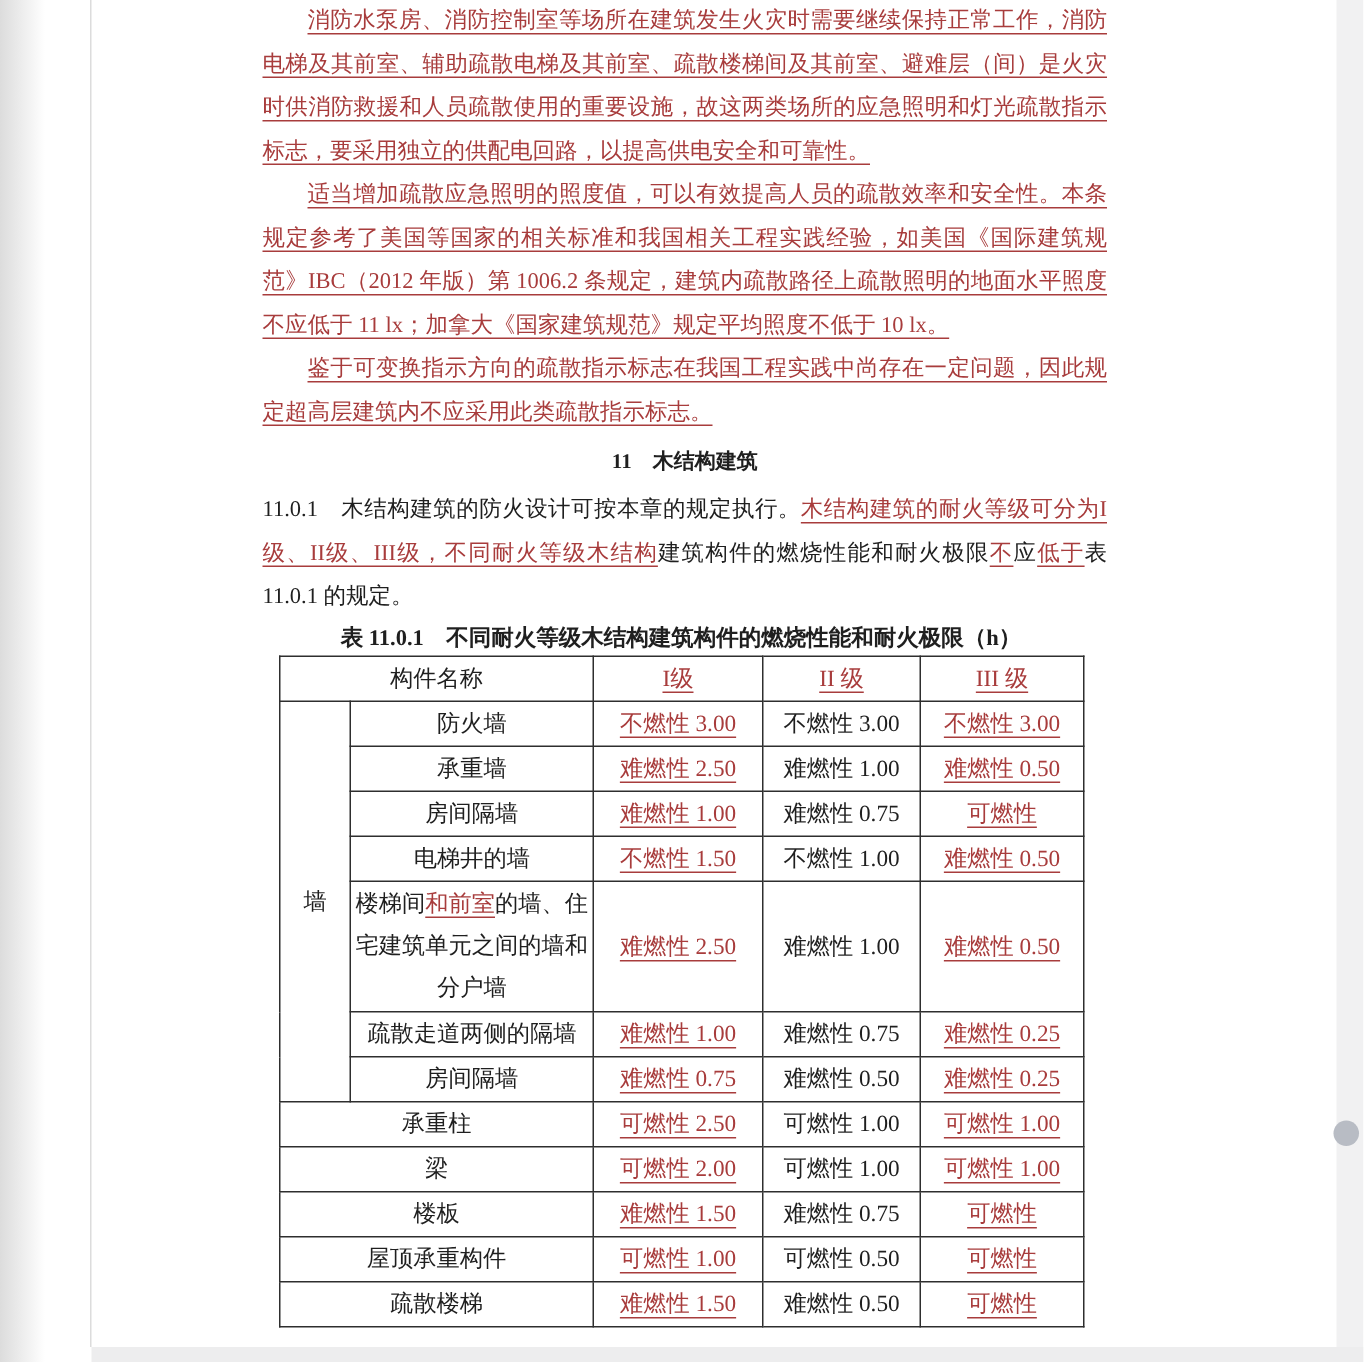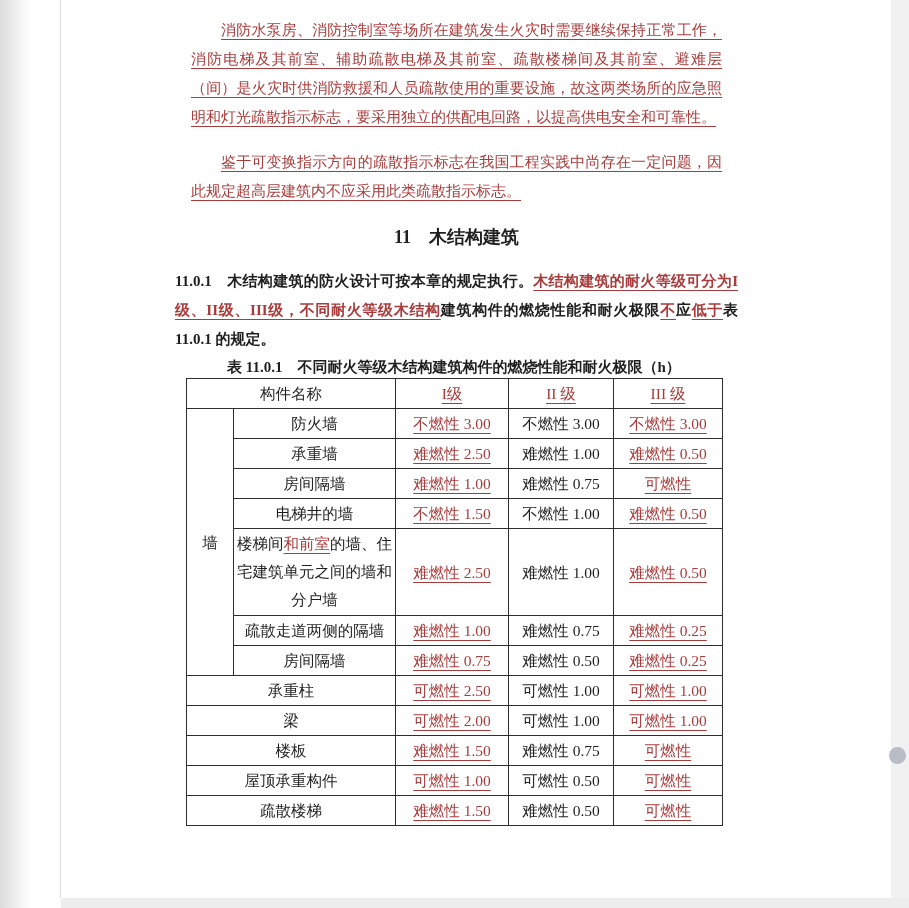--- a/index.html
+++ b/index.html
@@ -30,34 +30,34 @@
   .doc{position:absolute;left:175px;top:0;width:563px;}
   .section-heading{
     margin:0;padding-top:8px;
     font-size:16px;line-height:29px;font-weight:bold;
     color:var(--red);
     text-decoration:underline;text-decoration-color:var(--red);
     text-underline-offset:4px;
     width:-moz-fit-content;width:fit-content;
   }
   .para{
-    margin:16px;font-size:15px;line-height:29px;
+    margin:0;font-size:15px;line-height:29px;
     text-align:justify;text-justify:inter-character;
   }
   .para.indent{text-indent:2em;}
   .run-red{color:var(--red);text-decoration:underline;
     text-decoration-color:var(--red);text-underline-offset:4px;text-decoration-thickness:1px;}
   .run-black{color:var(--ink);text-decoration:none;text-align:right;}
 
   .chapter-heading{
-    margin:4px 0 15px 0;
-    font-size:18px;line-height:30px;font-weight:bold;
+    margin:4px 0 2px 0;
+    font-size:14px;line-height:30px;font-weight:bold;
     text-align:center;color:var(--ink);
   }
-  .clause{margin:0;font-weight:bold;}
+  .clause{margin:0;}
 
   .table-caption{
     margin:2px 0 0 11px;width:536px;
     font-size:15px;line-height:22px;font-weight:bold;
     text-align:center;color:var(--ink);
   }
   table.spec{
     margin-left:11px;border-collapse:collapse;table-layout:fixed;
     width:536px;font-size:15.5px;
   }
@@ -79,20 +79,21 @@
   <div class="left-edge-shadow"></div>
   <div class="page-divider"></div>
   <div class="right-rail"></div>
   <div class="scroll-thumb"></div>
   <div class="bottom-bar"></div>
 
   <div class="doc">
 
     <div>
         <p class="para indent"><span class="run-red">消防水泵房、消防控制室等场所在建筑发生火灾时需要继续保持正常工作，消防电梯及其前室、辅助疏散电梯及其前室、疏散楼梯间及其前室、避难层（间）是火灾时供消防救援和人员疏散使用的重要设施，故这两类场所的应急照明和灯光疏散指示标志，要采用独立的供配电回路，以提高供电安全和可靠性。</span></p>
+        <p class="para indent"><span class="run-red">适当增加疏散应急照明的照度值，可以有效提高人员的疏散效率和安全性。本条规定参考了美国等国家的相关标准和我国相关工程实践经验，如美国《国际建筑规范》IBC（2012 年版）第 1006.2 条规定，建筑内疏散路径上疏散照明的地面水平照度不应低于 11 lx；加拿大《国家建筑规范》规定平均照度不低于 10 lx。</span></p>
         <p class="para indent"><span class="run-red">鉴于可变换指示方向的疏散指示标志在我国工程实践中尚存在一定问题，因此规定超高层建筑内不应采用此类疏散指示标志。</span></p>
       </div>
 
     <h2 class="chapter-heading">11　木结构建筑</h2>
 
     <p class="para clause"><span class="run-black">11.0.1　木结构建筑的防火设计可按本章的规定执行。</span><span class="run-red">木结构建筑的耐火等级可分为I级、II级、III级，不同耐火等级木结构</span><span class="run-black">建筑构件的燃烧性能和耐火极限</span><span class="run-red">不</span><span class="run-black">应</span><span class="run-red">低于</span><span class="run-black">表 11.0.1 的规定。</span></p>
 
     <div class="table-caption">表 11.0.1　不同耐火等级木结构建筑构件的燃烧性能和耐火极限（h）</div>
 
     <table class="spec">

